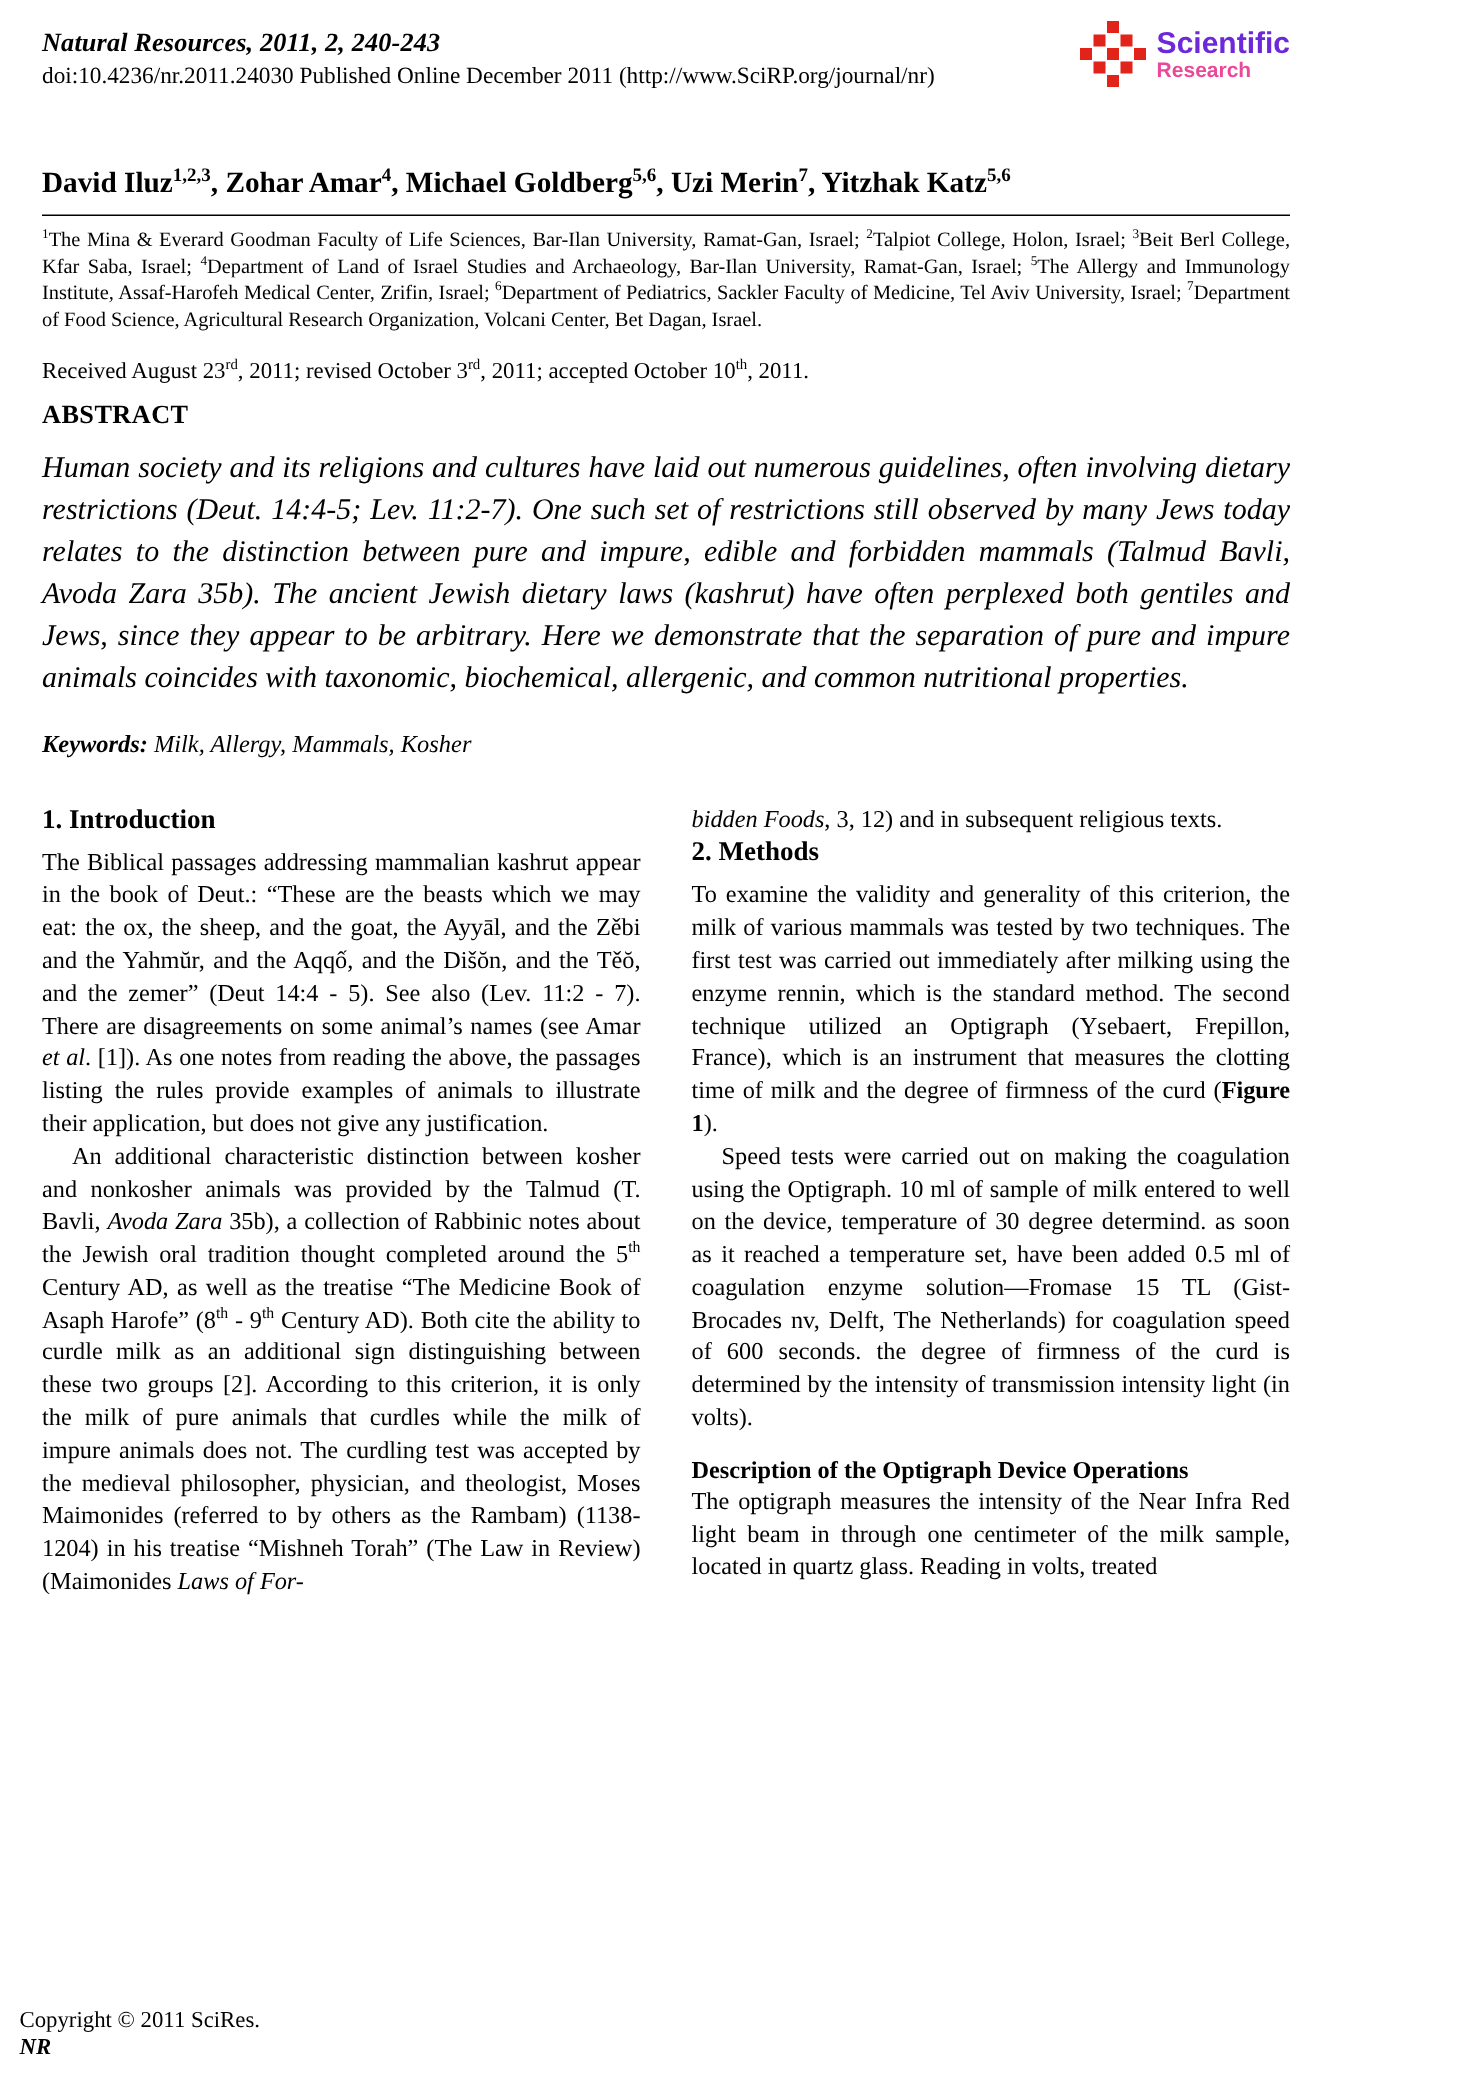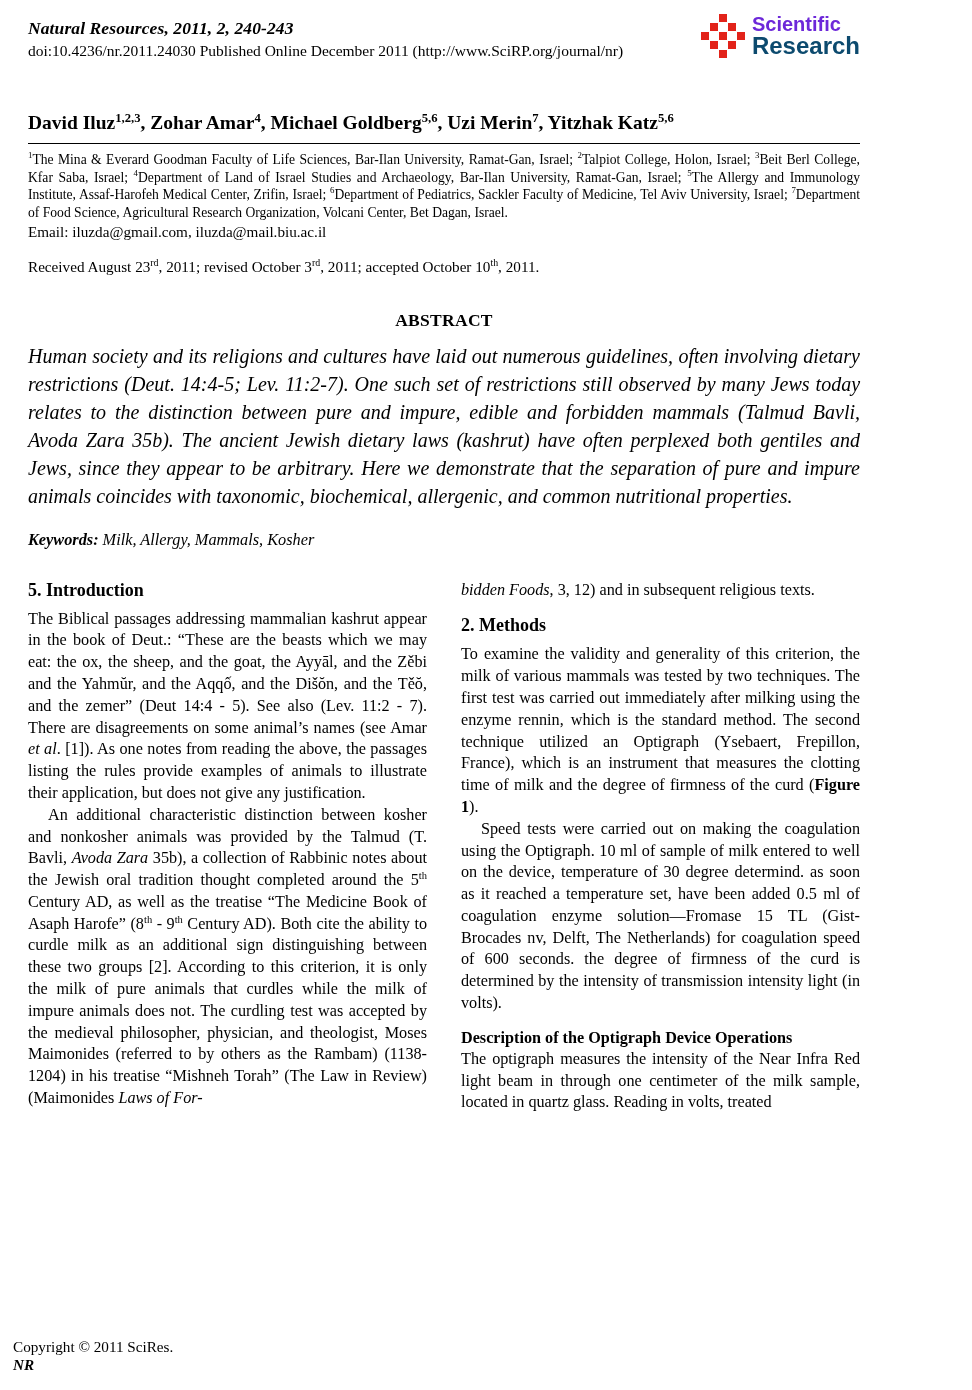--- a/index.html
+++ b/index.html
@@ -57,23 +57,23 @@
   }
   .logo-text .l1 {
     font-family: "Liberation Sans", sans-serif;
     font-size: 20px;
     font-weight: bold;
     color: #6d28d9;
     display: block;
   }
   .logo-text .l2 {
     font-family: "Liberation Sans", sans-serif;
-    font-size: 24px;
-    font-weight: bold;
-    color: #0c4a6e;
+    font-size: 14px;
+    font-weight: bold;
+    color: #ec4899;
     display: block;
   }
   
   .title {
     margin-top: 46px;
     font-size: 35px;
     font-weight: bold;
     line-height: 1.28;
     letter-spacing: -0.2px;
   }
@@ -97,25 +97,24 @@
   }
   .email {
     font-size: 15.2px;
     margin-top: 1px;
   }
   .received {
     margin-top: 17px;
     font-size: 15.2px;
   }
   .abstract-head {
-    margin-top: 34px;
+    margin-top: 9px;
     font-size: 17.5px;
     font-weight: bold;
     letter-spacing: 0.3px;
-    text-align: center;
   }
   .abstract-body {
     margin-top: 11px;
     font-size: 20px;
     font-style: italic;
     line-height: 1.40;
     text-align: justify;
   }
   .keywords {
     margin-top: 20px;
@@ -205,39 +204,38 @@
         <span class="l1">Scientific</span>
         <span class="l2">Research</span>
       </div>
     </div>
   </div>
 
 
   <div class="authors">David Iluz<sup>1,2,3</sup>, Zohar Amar<sup>4</sup>, Michael Goldberg<sup>5,6</sup>, Uzi Merin<sup>7</sup>, Yitzhak Katz<sup>5,6</sup></div>
 
   <div class="affil"><sup>1</sup>The Mina &amp; Everard Goodman Faculty of Life Sciences, Bar-Ilan University, Ramat-Gan, Israel; <sup>2</sup>Talpiot College, Holon, Israel; <sup>3</sup>Beit Berl College, Kfar Saba, Israel; <sup>4</sup>Department of Land of Israel Studies and Archaeology, Bar-Ilan University, Ramat-Gan, Israel; <sup>5</sup>The Allergy and Immunology Institute, Assaf-Harofeh Medical Center, Zrifin, Israel; <sup>6</sup>Department of Pediatrics, Sackler Faculty of Medicine, Tel Aviv University, Israel; <sup>7</sup>Department of Food Science, Agricultural Research Organization, Volcani Center, Bet Dagan, Israel.</div>
-  <div class="email">Email: iluzda@gmail.com, iluzda@mail.biu.ac.il</div>
 
   <div class="received">Received August 23<sup>rd</sup>, 2011; revised October 3<sup>rd</sup>, 2011; accepted October 10<sup>th</sup>, 2011.</div>
 
   <div class="abstract-head">ABSTRACT</div>
   <div class="abstract-body">Human society and its religions and cultures have laid out numerous guidelines, often involving dietary restrictions (<i>Deut.</i> 14:4-5; <i>Lev.</i> 11:2-7). One such set of restrictions still observed by many Jews today relates to the distinction between pure and impure, edible and forbidden mammals (<i>Talmud Bavli, Avoda Zara</i> 35b). The ancient Jewish dietary laws (<i>kashrut</i>) have often perplexed both gentiles and Jews, since they appear to be arbitrary. Here we demonstrate that the separation of pure and impure animals coincides with taxonomic, biochemical, allergenic, and common nutritional properties.</div>
 
   <div class="keywords"><b>Keywords:</b> Milk, Allergy, Mammals, Kosher</div>
 
   <div class="columns">
     <div class="col">
-      <h2 class="sec">5. Introduction</h2>
+      <h2 class="sec">1. Introduction</h2>
       <p class="body">The Biblical passages addressing mammalian kashrut appear in the book of Deut.: “These are the beasts which we may eat: the ox, the sheep, and the goat, the Ayyāl, and the Zěbi and the Yahmŭr, and the Aqqố, and the Dišŏn, and the Těŏ, and the zemer” (Deut 14:4 - 5). See also (Lev. 11:2 - 7). There are disagreements on some animal’s names (see Amar <i>et al</i>. [1]). As one notes from reading the above, the passages listing the rules provide examples of animals to illustrate their application, but does not give any justification.</p>
       <p class="body indent">An additional characteristic distinction between kosher and nonkosher animals was provided by the Talmud (T. Bavli, <i>Avoda Zara</i> 35b), a collection of Rabbinic notes about the Jewish oral tradition thought completed around the 5<sup>th</sup> Century AD, as well as the treatise “The Medicine Book of Asaph Harofe” (8<sup>th</sup> - 9<sup>th</sup> Century AD). Both cite the ability to curdle milk as an additional sign distinguishing between these two groups [2]. According to this criterion, it is only the milk of pure animals that curdles while the milk of impure animals does not. The curdling test was accepted by the medieval philosopher, physician, and theologist, Moses Maimonides (referred to by others as the Rambam) (1138-1204) in his treatise “Mishneh Torah” (The Law in Review) (Maimonides <i>Laws of For-</i></p>
     </div>
 
     <div class="col">
       <p class="body"><i>bidden Foods</i>, 3, 12) and in subsequent religious texts.</p>
-      <h2 class="sec" style="margin-top:14px">2. Methods</h2>
+      <h2 class="sec" style="">2. Methods</h2>
       <p class="body">To examine the validity and generality of this criterion, the milk of various mammals was tested by two techniques. The first test was carried out immediately after milking using the enzyme rennin, which is the standard method. The second technique utilized an Optigraph (Ysebaert, Frepillon, France), which is an instrument that measures the clotting time of milk and the degree of firmness of the curd (<b>Figure 1</b>).</p>
       <p class="body indent">Speed tests were carried out on making the coagulation using the Optigraph. 10 ml of sample of milk entered to well on the device, temperature of 30 degree determind. as soon as it reached a temperature set, have been added 0.5 ml of coagulation enzyme solution—Fromase 15 TL (Gist-Brocades nv, Delft, The Netherlands) for coagulation speed of 600 seconds. the degree of firmness of the curd is determined by the intensity of transmission intensity light (in volts).</p>
       <h3 class="subsec">Description of the Optigraph Device Operations</h3>
       <p class="body">The optigraph measures the intensity of the Near Infra Red light beam in through one centimeter of the milk sample, located in quartz glass. Reading in volts, treated</p>
     </div>
   </div>
 
   <div class="footer">
     <div>Copyright © 2011 SciRes.</div>
     <div class="nr">NR</div>

